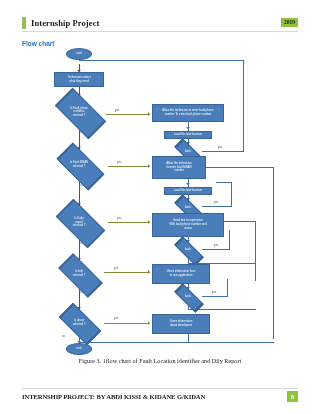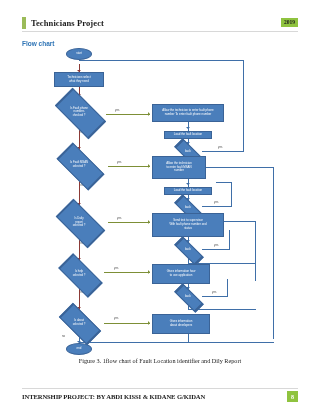--- a/index.html
+++ b/index.html
@@ -208,21 +208,21 @@
     justify-content: center;
   }
 </style>
 </head>
 <body>
 
 <div class="page">
 
   <div class="header">
     <div class="header-accent"></div>
-    <div class="header-title">Technicians Project</div>
+    <div class="header-title">Internship Project</div>
     <div class="header-year">2019</div>
   </div>
 
   <div class="section-title">Flow chart</div>
 
   <div class="chart">
 
     <div class="line v no" style="left:56.6px; top:18px;  height:8px;"></div>
     <div class="arrow down" style="left:54.6px; top:24px;"></div>
 

